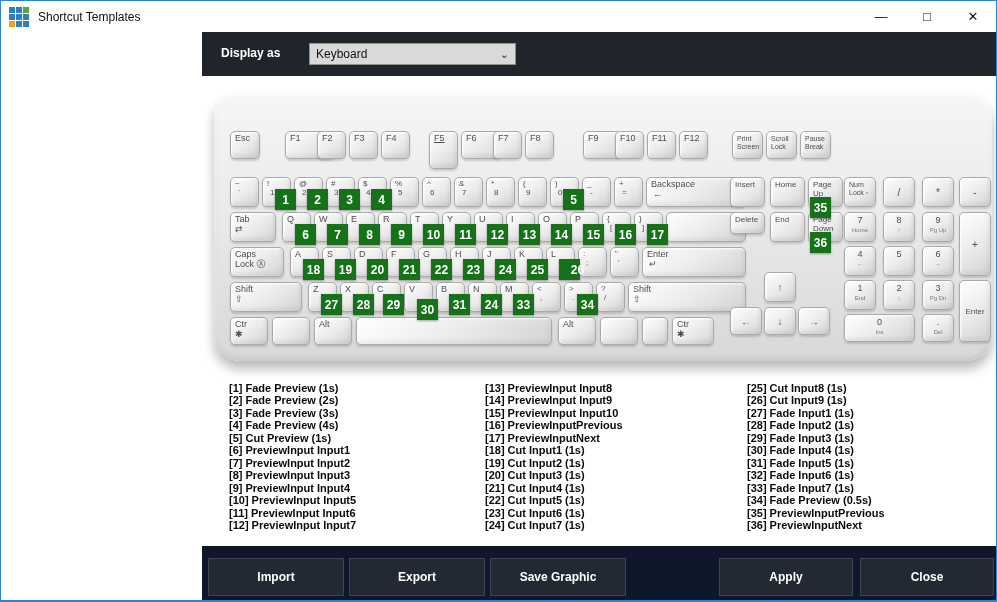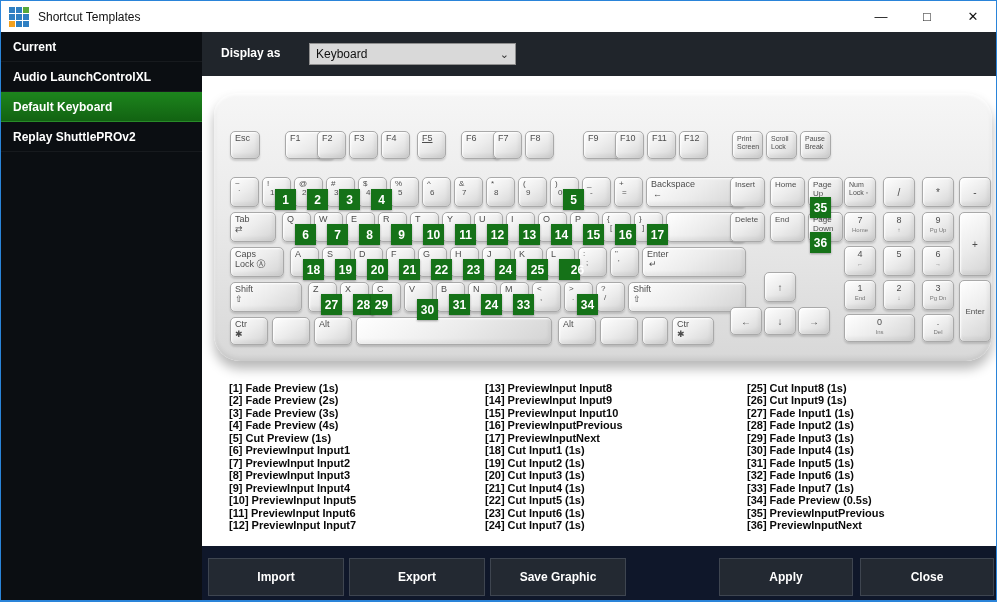--- a/index.html
+++ b/index.html
@@ -139,26 +139,20 @@
         <i style="background: rgb(46, 127, 194);"></i>
     </div>
     <span class="title-text">Shortcut Templates</span>
     <div class="win-controls">
       <span class="win-btn">—</span>
       <span class="win-btn">□</span>
       <span class="win-btn">✕</span>
     </div>
   </div>
 
-  <div class="sidebar">
-    <div class="side-item">Current</div>
-    <div class="side-item">Audio LaunchControlXL</div>
-    <div class="side-item selected">Default Keyboard</div>
-    <div class="side-item">Replay ShuttlePROv2</div>
-  </div>
 
   <div class="header-strip">
     <span class="display-as-label">Display as</span>
     <div class="display-as-select">
       <span>Keyboard</span>
       <span class="chev">⌄</span>
     </div>
   </div>
 
   <div class="content">
@@ -172,21 +166,21 @@
         </div>
         <div class="key" style="left: 103px; top: 38px; width: 29px; height: 28px;">
           <span class="l1">F2</span>
         </div>
         <div class="key" style="left: 135px; top: 38px; width: 29px; height: 28px;">
           <span class="l1">F3</span>
         </div>
         <div class="key" style="left: 167px; top: 38px; width: 29px; height: 28px;">
           <span class="l1">F4</span>
         </div>
-        <div class="key" style="left: 203px; top: 38px; width: 29px; height: 28px; text-decoration: underline;">
+        <div class="key" style="left: 215px; top: 38px; width: 29px; height: 38px; text-decoration: underline;">
           <span class="l1">F5</span>
         </div>
         <div class="key" style="left: 247px; top: 38px; width: 40px; height: 28px;">
           <span class="l1">F6</span>
         </div>
         <div class="key" style="left: 279px; top: 38px; width: 29px; height: 28px;">
           <span class="l1">F7</span>
         </div>
         <div class="key" style="left: 311px; top: 38px; width: 29px; height: 28px;">
           <span class="l1">F8</span>
@@ -391,21 +385,21 @@
           <span class="l1">Z</span>
         </div>
         <div class="badge" style="left: 107px; top: 201px;">27</div>
         <div class="key" style="left: 126px; top: 189px; width: 29px; height: 30px;">
           <span class="l1">X</span>
         </div>
         <div class="badge" style="left: 139px; top: 201px;">28</div>
         <div class="key" style="left: 158px; top: 189px; width: 29px; height: 30px;">
           <span class="l1">C</span>
         </div>
-        <div class="badge" style="left: 157px; top: 201px;">29</div>
+        <div class="badge" style="left: 169px; top: 201px;">29</div>
         <div class="key" style="left: 190px; top: 189px; width: 29px; height: 30px;">
           <span class="l1">V</span>
         </div>
         <div class="badge" style="left: 203px; top: 206px;">30</div>
         <div class="key" style="left: 222px; top: 189px; width: 29px; height: 30px;">
           <span class="l1">B</span>
         </div>
         <div class="badge" style="left: 235px; top: 201px;">31</div>
         <div class="key" style="left: 254px; top: 189px; width: 29px; height: 30px;">
           <span class="l1">N</span>
@@ -454,21 +448,21 @@
           <span class="l1">Insert</span>
         </div>
         <div class="key tiny2" style="left: 556px; top: 84px; width: 35px; height: 30px;">
           <span class="l1">Home</span>
         </div>
         <div class="key tiny2" style="left: 594px; top: 84px; width: 35px; height: 30px;">
           <span class="l1">Page</span>
           <span class="l2">Up</span>
         </div>
         <div class="badge" style="left: 596px; top: 104px;">35</div>
-        <div class="key tiny2" style="left: 516px; top: 119px; width: 35px; height: 30px;">
+        <div class="key tiny2" style="left: 516px; top: 119px; width: 35px; height: 22px;">
           <span class="l1">Delete</span>
         </div>
         <div class="key tiny2" style="left: 556px; top: 119px; width: 35px; height: 30px;">
           <span class="l1">End</span>
         </div>
         <div class="key tiny2" style="left: 594px; top: 119px; width: 35px; height: 30px;">
           <span class="l1">Page</span>
           <span class="l2">Down</span>
         </div>
         <div class="badge" style="left: 596px; top: 139px;">36</div>

